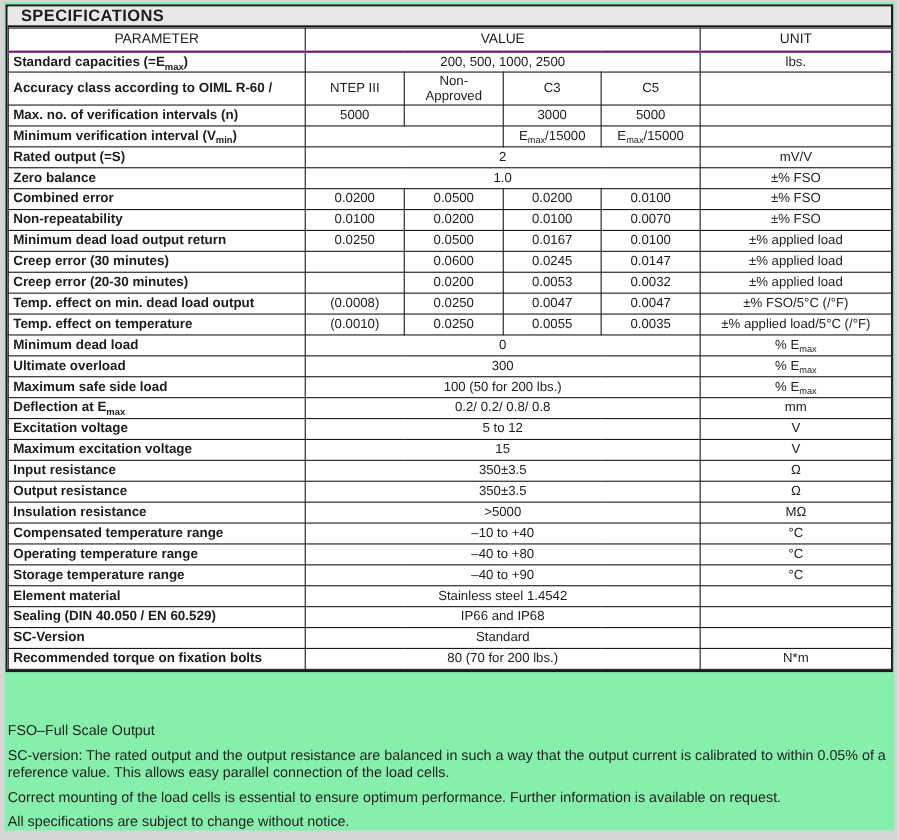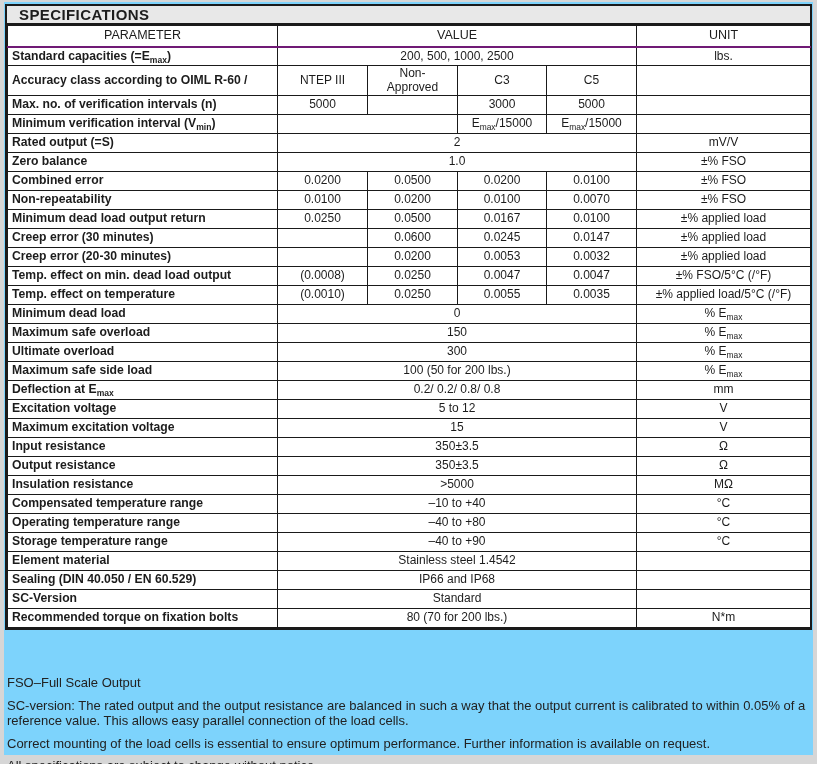--- a/index.html
+++ b/index.html
@@ -8,21 +8,21 @@
     width: 817px; height: 764px;
     background: #d6d6d6;
     font-family: "Liberation Sans", sans-serif;
     color: #1c1c1c;
     position: relative;
     overflow: hidden;
   }
   .page {
     position: absolute; top: 2px; left: 4px;
     width: 809px; height: 753px;
-    background: #7dd3fc;
+    background: #86efac;
     padding: 2px 1px 0 1px;
   }
   .spec-block {
     border: 2px solid #1a1a1a;
     width: 807px;
     background: #ffffff;
   }
   .title-bar {
     background: #e8e8e8;
     border-bottom: 2px solid #1a1a1a;
@@ -186,25 +186,20 @@
             <td class="val" colspan="1">0.0055</td>
             <td class="val" colspan="1">0.0035</td>
             <td class="unit">±% applied load/5°C (/°F)</td>
           </tr>
           <tr>
             <td class="param">Minimum dead load</td>
             <td class="val" colspan="4">0</td>
             <td class="unit">% E<sub>max</sub></td>
           </tr>
           <tr>
-            <td class="param">Maximum safe overload</td>
-            <td class="val" colspan="4">150</td>
-            <td class="unit">% E<sub>max</sub></td>
-          </tr>
-          <tr>
             <td class="param">Ultimate overload</td>
             <td class="val" colspan="4">300</td>
             <td class="unit">% E<sub>max</sub></td>
           </tr>
           <tr>
             <td class="param">Maximum safe side load</td>
             <td class="val" colspan="4">100 (50 for 200 lbs.)</td>
             <td class="unit">% E<sub>max</sub></td>
           </tr>
           <tr>

